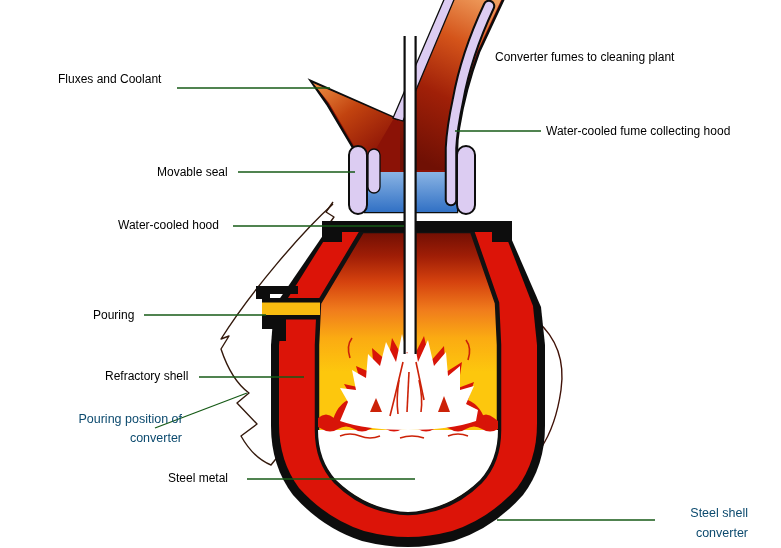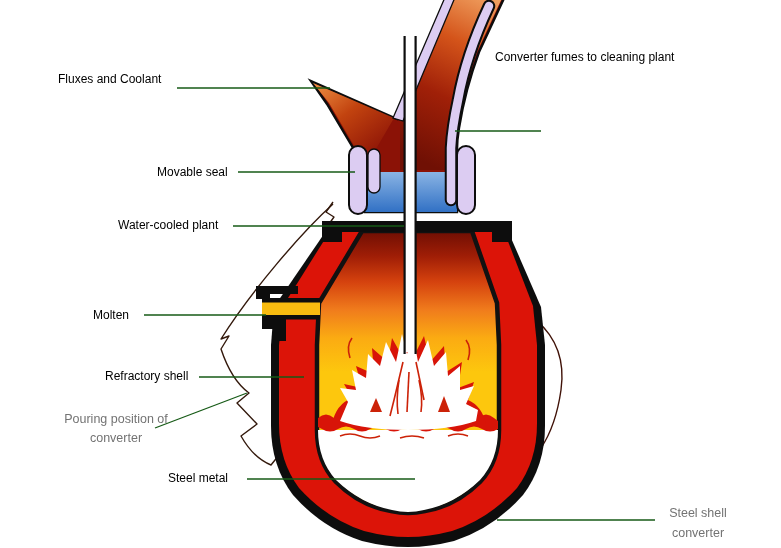--- a/index.html
+++ b/index.html
@@ -6,22 +6,22 @@
   .stage{
     position:relative;width:781px;height:548px;background:#fff;overflow:hidden;
     font-family:"Liberation Sans", sans-serif;
   }
   .stage svg{position:absolute;left:0;top:0;}
   .lbl{
     position:absolute;color:#000;font-size:12px;line-height:15px;
     white-space:nowrap;
   }
   .lbl2{
-    position:absolute;color:#737373;font-size:12.5px;line-height:19px;
-    text-align:center;white-space:nowrap;
+    position:absolute;color:#0c4a6e;font-size:12.5px;line-height:19px;
+    text-align:right;white-space:nowrap;
   }
 </style>
 </head>
 <body>
 
 <div class="stage">
 
 <svg width="781" height="548" viewBox="0 0 781 548">
   <defs>
     <linearGradient id="gradChute" gradientUnits="userSpaceOnUse" x1="312" y1="84" x2="372" y2="162">
@@ -133,23 +133,24 @@
     <line x1="144" y1="315" x2="266" y2="315"></line>
     <line x1="199" y1="377" x2="304" y2="377"></line>
     <line x1="155" y1="428" x2="247" y2="393"></line>
     <line x1="247" y1="479" x2="415" y2="479"></line>
     <line x1="497" y1="520" x2="655" y2="520"></line>
   </g>
 </svg>
 
 <div class="lbl" style="left:58px;top:72px">Fluxes and Coolant</div>
 <div class="lbl" style="left:495px;top:50px">Converter fumes to cleaning plant</div>
+<div class="lbl" style="left:546px;top:124px">Water-cooled fume collecting hood</div>
 <div class="lbl" style="left:157px;top:165px">Movable seal</div>
-<div class="lbl" style="left:118px;top:218px">Water-cooled plant</div>
-<div class="lbl" style="left:93px;top:308px">Molten</div>
+<div class="lbl" style="left:118px;top:218px">Water-cooled hood</div>
+<div class="lbl" style="left:93px;top:308px">Pouring</div>
 <div class="lbl" style="left:105px;top:369px">Refractory shell</div>
 <div class="lbl2" style="left:50px;top:410px;width:132px">
   <div>Pouring position of</div>
   <div>converter</div>
 </div>
 <div class="lbl" style="left:168px;top:471px">Steel metal</div>
 <div class="lbl2" style="left:648px;top:503px;width:100px;line-height:20px">
   <div>Steel shell</div>
   <div>converter</div>
 </div>

